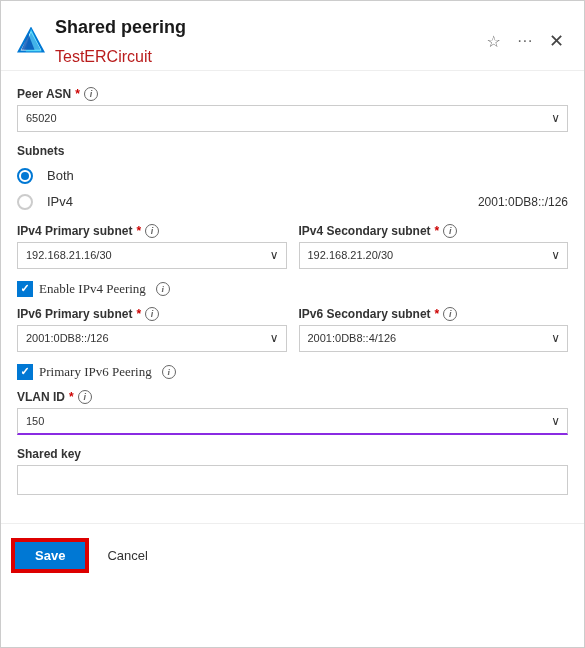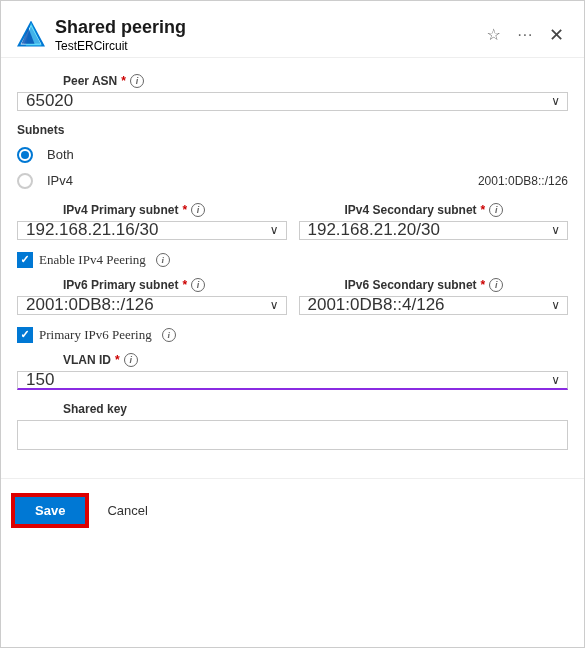--- a/index.html
+++ b/index.html
@@ -34,22 +34,23 @@
       height: 28px;
     }
     .panel-title-block { display: flex; flex-direction: column; }
     .panel-title {
       font-size: 18px;
       font-weight: 600;
       color: #1a1a1a;
       line-height: 1.2;
     }
     .panel-subtitle {
-      font-size: 12px;
-      color: #000000;
+      font-size: 16px;
+      color: #b91c1c;
+      margin-top: 9px;
     }
     .header-icons {
       display: flex;
       align-items: center;
       gap: 8px;
     }
     .header-icon-btn {
       background: none;
       border: none;
       cursor: pointer;
@@ -69,43 +70,42 @@
       margin-bottom: 12px;
     }
     .form-label {
       font-size: 12px;
       font-weight: 600;
       color: #333;
       margin-bottom: 4px;
       display: flex;
       align-items: center;
       gap: 4px;
-      margin-left: 46px;
     }
     .required { color: #c00; }
     .info-icon {
       display: inline-flex;
       align-items: center;
       justify-content: center;
       width: 14px;
       height: 14px;
       border-radius: 50%;
       border: 1px solid #666;
       font-size: 9px;
       color: #666;
       cursor: pointer;
       font-style: italic;
       font-weight: bold;
     }
     .form-input {
       width: 100%;
-      height: 19px;
+      height: 27px;
       border: 1px solid #ccc;
       padding: 4px 28px 4px 8px;
-      font-size: 17px;
+      font-size: 11px;
       color: #333;
       background: #fff;
       outline: none;
       position: relative;
     }
     .input-wrapper {
       position: relative;
       display: flex;
       align-items: center;
     }

